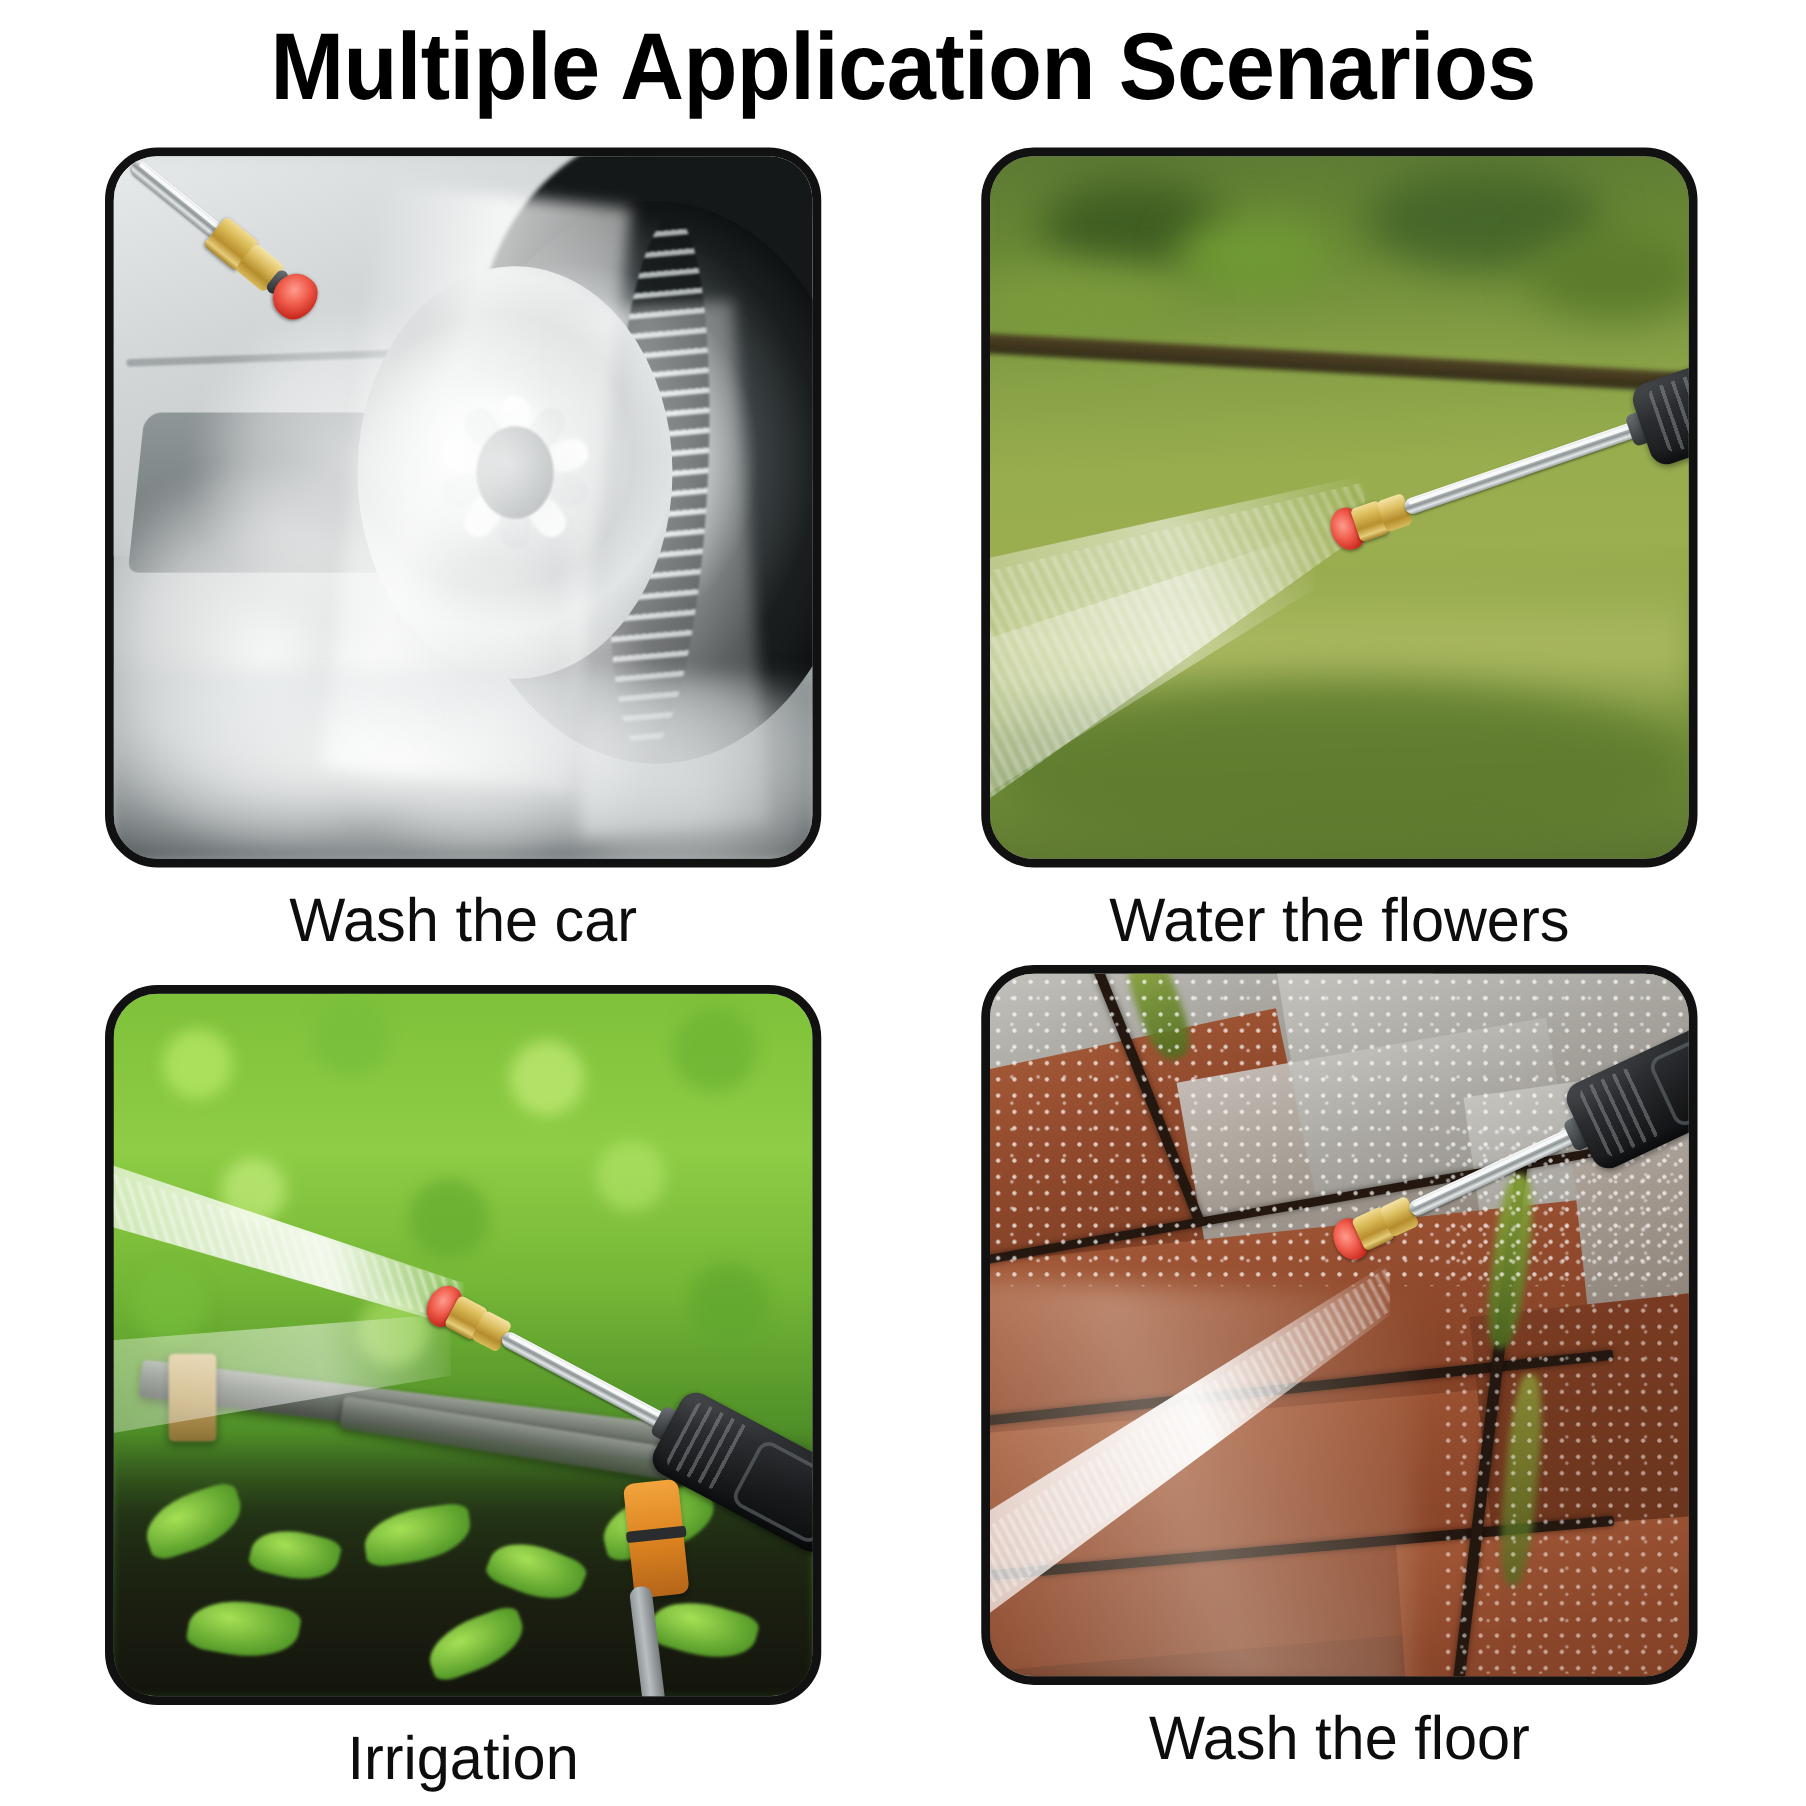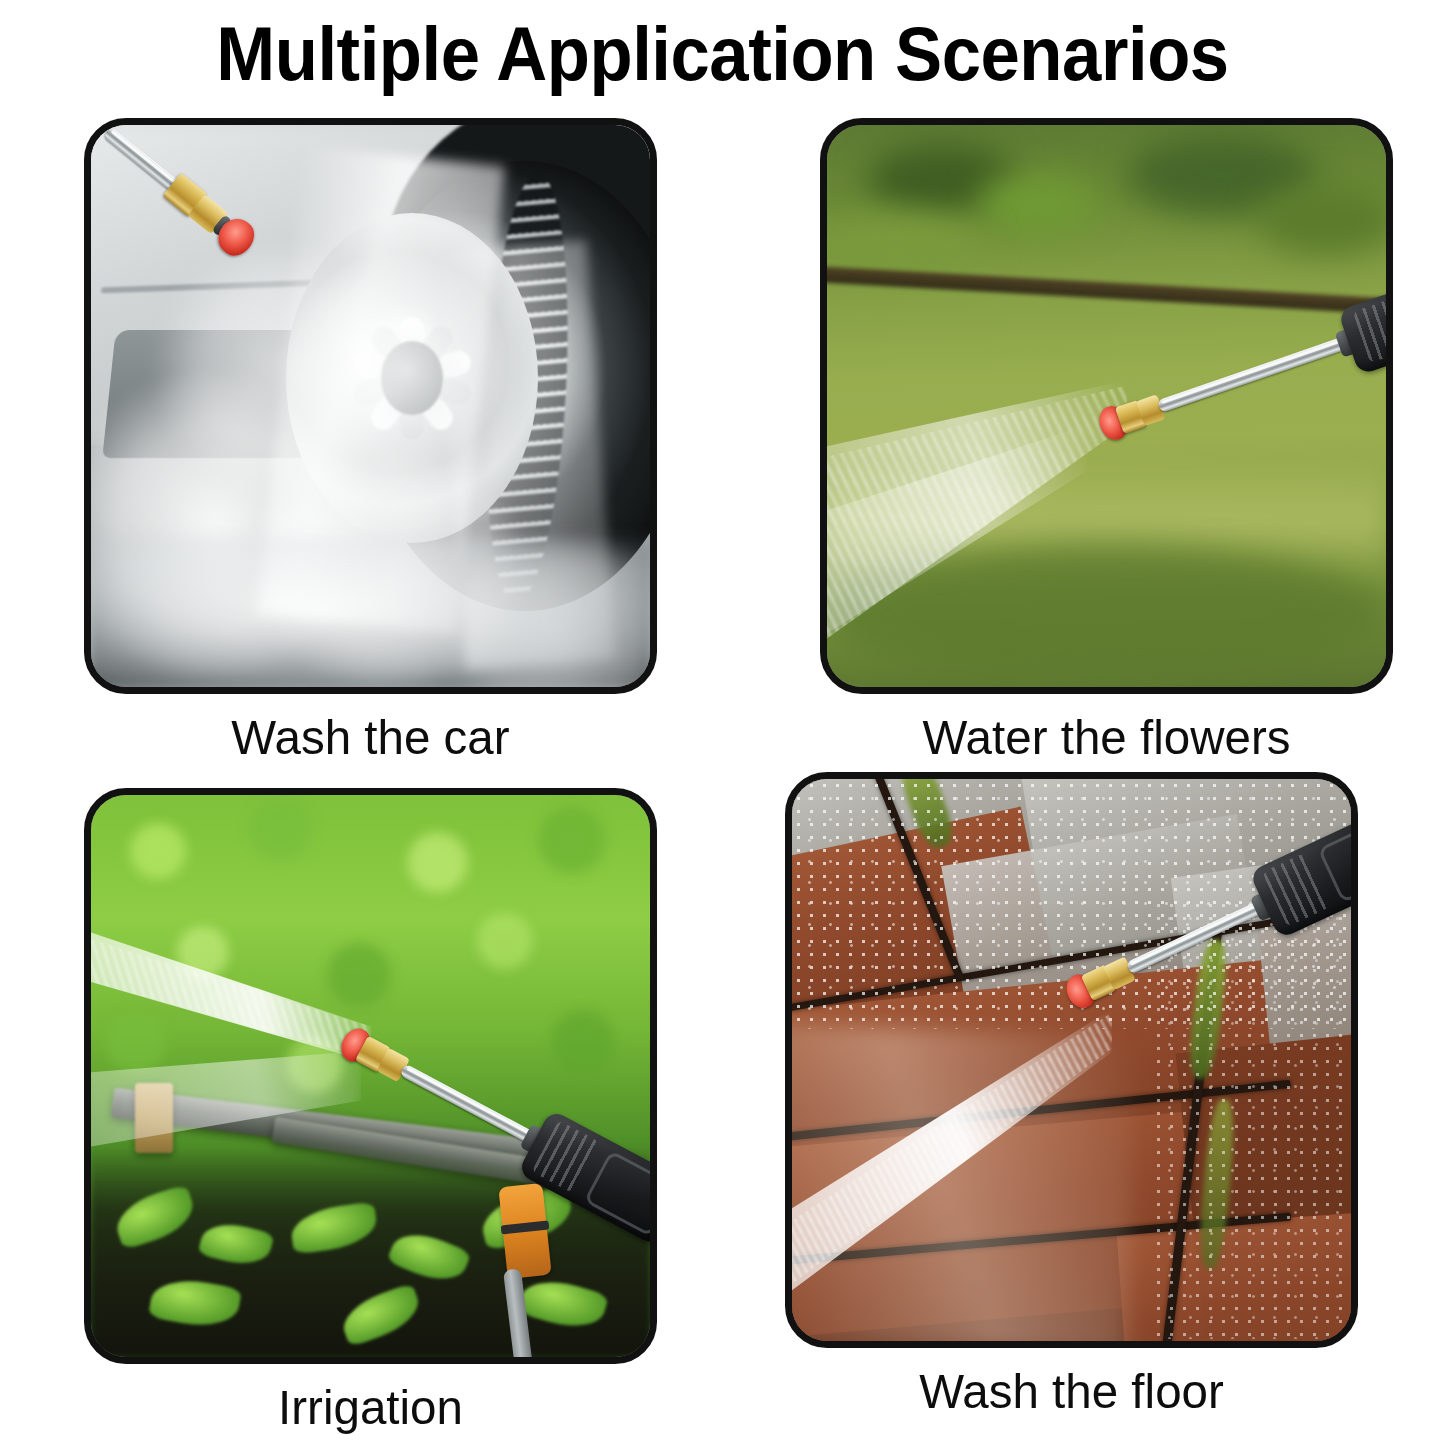--- a/index.html
+++ b/index.html
@@ -35,21 +35,21 @@
 
   
   .grid {
     position: absolute;
     top: 0; left: 0;
     width: 1445px;
     height: 1445px;
   }
   .cell { position: absolute; }
   .cell-0 { left: 84px;  top: 118px; }
-  .cell-1 { left: 785px; top: 118px; margin-left: 35px; }
+  .cell-1 { left: 785px; top: 118px; }
   .cell-2 { left: 84px;  top: 788px; }
   .cell-3 { left: 785px; top: 772px; }
 
   .panel {
     position: relative;
     width: 559px;
     height: 562px;
     border: 7px solid #111111;
     border-radius: 42px;
     overflow: hidden;

